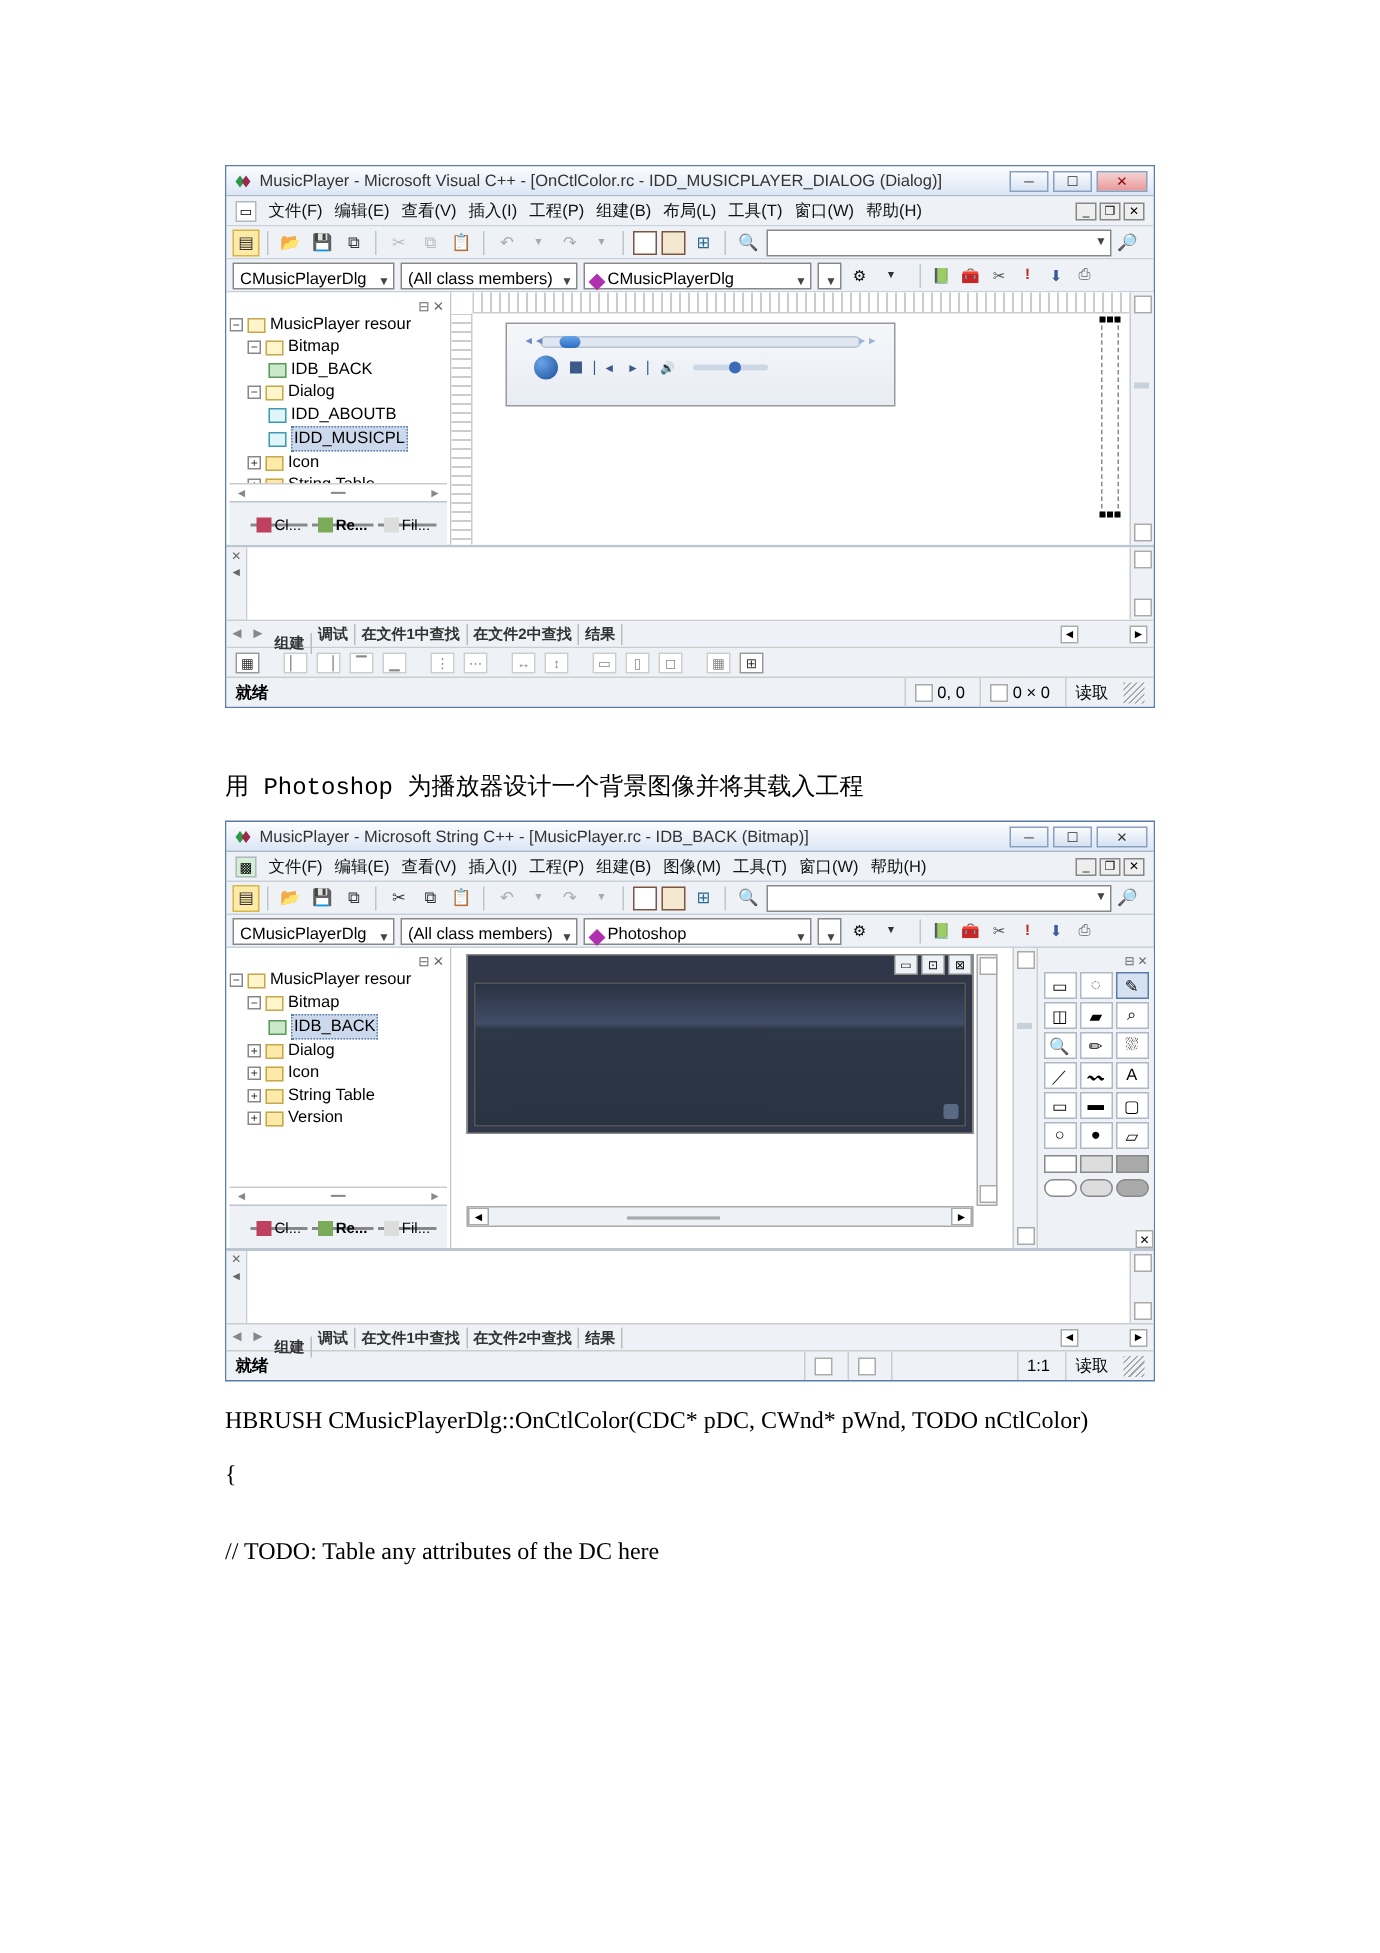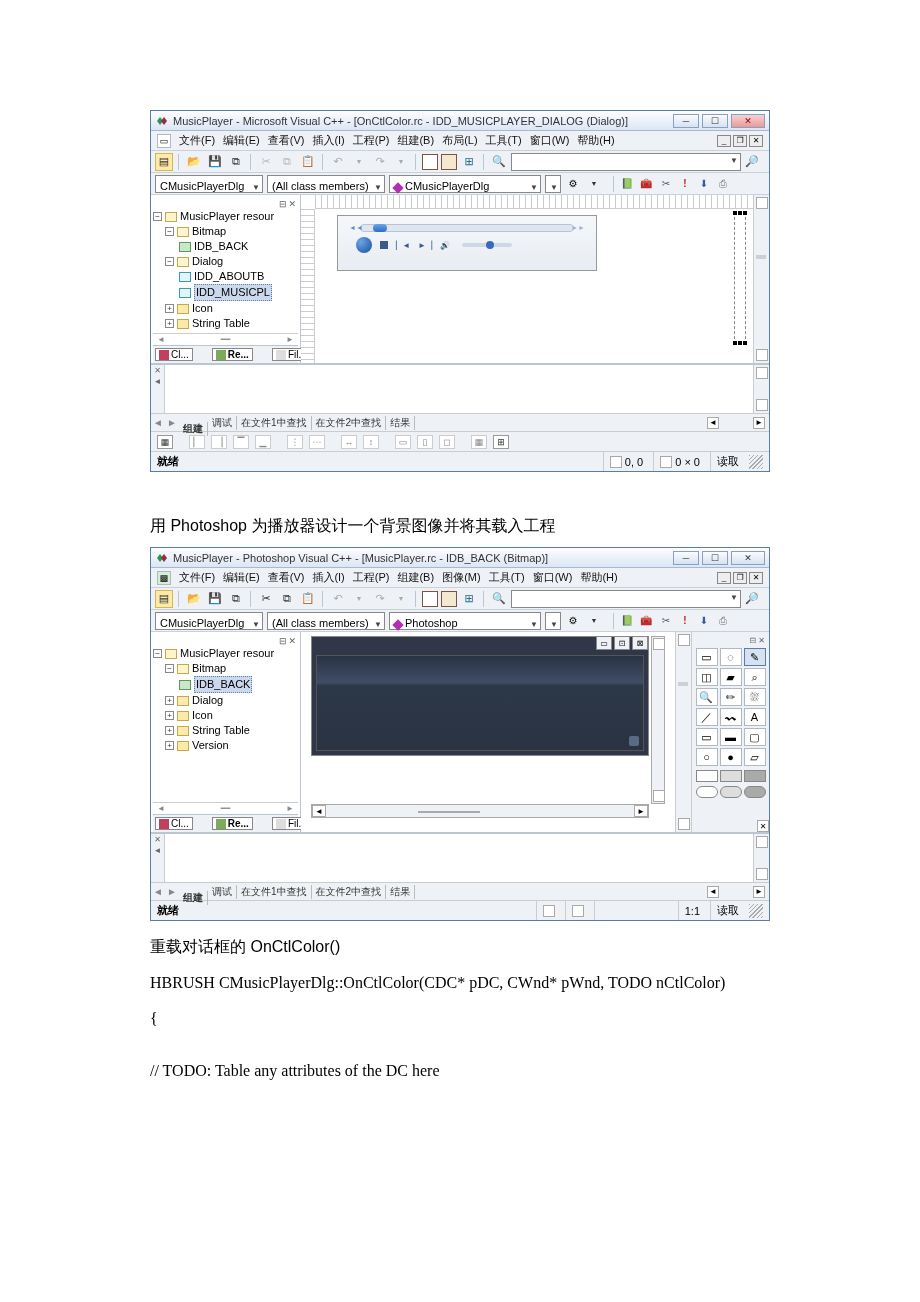--- a/index.html
+++ b/index.html
@@ -135,21 +135,21 @@
   .indent1{padding-left:12px;}
   .indent2{padding-left:26px;}
   .box-plus,.box-minus{width:9px;height:9px;border:1px solid #888;font-size:8px;line-height:7px;text-align:center;color:#333;background:#fff;}
   .folder-icon{width:12px;height:10px;background:#fde9a8;border:1px solid #c5a84c;display:inline-block;}
   .folder-open{background:#fff5cc;}
   .res-icon{width:12px;height:10px;background:#c8e8c8;border:1px solid #5a9a5a;display:inline-block;}
   .dlg-icon{width:12px;height:10px;background:#def6f8;border:1px solid #3a9ab0;display:inline-block;}
   .tree-label{font-size:11px;text-align:center;}
   .tree-label.sel{background:#ccd9ec;border:1px dotted #5a7ca8;padding:0 1px;}
   .tree-scroll{height:12px;border-top:1px solid #ccc;display:flex;align-items:center;font-size:8px;color:#888;padding:0 4px;justify-content:space-between;}
-  .ws-tabs{height:18px;border-top:1px solid #bcc6d2;display:flex;gap:19px;padding:2px;background:#eef2f7;}
+  .ws-tabs{height:18px;border-top:1px solid #bcc6d2;display:flex;gap:3px;padding:14px;background:#eef2f7;}
   .ws-tab{border:1px solid #888;background:#fff;font-size:10px;padding:0 3px;display:flex;align-items:center;gap:2px;}
   .ws-tab.active{background:#fff;font-weight:bold;}
   .ws-tab-icon{width:10px;height:10px;display:inline-block;}
   .ws-center {
     flex:1;position:relative;background:#fff;
   }
   .ruler-top{height:14px;border-bottom:1px solid #ccc;background:repeating-linear-gradient(to right,#ccc 0,#ccc 1px,transparent 1px,transparent 6px);margin-left:14px;}
   .ruler-left{width:14px;position:absolute;left:0;top:14px;bottom:0;border-right:1px solid #ccc;background:repeating-linear-gradient(to bottom,#ccc 0,#ccc 1px,transparent 1px,transparent 6px);}
   .dlg-canvas{
     position:absolute;left:36px;top:20px;width:260px;height:56px;
@@ -184,36 +184,36 @@
     height:68px;
   }
   .output-top{display:flex;}
   .output-gutter{width:14px;background:#eef2f7;border-right:1px solid #ccc;display:flex;flex-direction:column;font-size:8px;align-items:center;gap:2px;padding-top:1px;color:#666;}
   .output-body{flex:1;background:#fff;position:relative;}
   .output-scroll{width:16px;border-left:1px solid #ccc;background:#eef2f7;position:relative;}
   .output-scroll::before,.output-scroll::after{content:"";position:absolute;left:2px;width:10px;height:10px;border:1px solid #aaa;background:#fff;}
   .output-scroll::before{top:2px;} .output-scroll::after{bottom:2px;}
   .output-tabs{height:18px;border-top:1px solid #ccc;display:flex;align-items:center;font-size:10px;background:#eef2f7;}
   .ot-nav{width:14px;text-align:center;color:#888;}
-  .ot-tab{padding:0 4px;border-right:1px solid #bbb;color:#333;}
+  .ot-tab{padding:0 4px;border-right:1px solid #bbb;color:#333;font-weight:bold;}
   .ot-tab.b{font-weight:bold;margin-top:12px;}
   .ot-scroll{flex:1;display:flex;justify-content:flex-end;align-items:center;gap:2px;padding-right:4px;}
   .ot-sb{width:12px;height:12px;border:1px solid #aaa;background:#fff;font-size:8px;display:flex;align-items:center;justify-content:center;}
   .layout-bar{height:20px;background:#eef2f7;border-top:1px solid #ccc;display:flex;align-items:center;gap:6px;padding:0 6px;}
   .lb-btn{width:16px;height:14px;border:1px solid #ccc;display:flex;align-items:center;justify-content:center;font-size:9px;color:#888;background:#fff;}
   .lb-sep{width:4px;}
   .lb-btn.lone{border:1px solid #999;color:#333;}
   .statusbar{height:20px;background:#eef2f7;border-top:1px solid #ccc;display:flex;align-items:center;font-size:11px;padding:0 6px;gap:4px;}
   .statusbar .sb-text{flex:0 0 auto;font-weight:bold;}
   .statusbar .sb-spacer{flex:1;}
   .sb-cell{border-left:1px solid #ccc;padding:0 6px;display:flex;align-items:center;gap:3px;height:100%;}
   .sb-icon{width:12px;height:12px;border:1px solid #aaa;background:#fff;}
   .sb-grip{width:14px;height:14px;background:repeating-linear-gradient(135deg,#aaa 0,#aaa 1px,transparent 1px,transparent 3px);margin-left:auto;}
   .para {
-    font-family: Liberation Sans, sans-serif;
+    font-family: Liberation Mono, monospace;
     font-size:16px;
     line-height:1.7;
     margin:8px 0;
   }
   
   .workspace2{height:200px;}
   .bmp-canvas{
     position:absolute;left:10px;top:4px;right:26px;height:120px;
     border:1px solid #888;background:#303748;
   }
@@ -516,21 +516,21 @@
 
   <div class="ide-window" style="margin-bottom:12px">
     <div class="titlebar">
       <div class="titlebar-left">
         <span class="app-icon">
           <svg width="14" height="14" viewBox="0 0 14 14">
               <path d="M2 7 L5 3 L8 7 L5 11 Z" fill="#2a9a4a"></path>
               <path d="M6 7 L9 3 L12 7 L9 11 Z" fill="#9a2a4a"></path>
             </svg>
         </span>
-        <span class="title-text">MusicPlayer - Photoshop Visual C++ - [MusicPlayer.rc - IDB_BACK (Bitmap)]</span>
+        <span class="title-text">MusicPlayer - Microsoft String C++ - [MusicPlayer.rc - IDB_BACK (Bitmap)]</span>
       </div>
       <div class="win-controls">
         <div class="win-btn">─</div>
         <div class="win-btn">☐</div>
         <div class="win-btn close" style="background:linear-gradient(#fafcff,#d6e2f2);color:#333;">✕</div>
       </div>
     </div>
 
     <div class="menubar">
       <div class="menubar-left">
@@ -768,18 +768,17 @@
       <div class="sb-cell">
           <span>1:1</span>
         </div>
       <div class="sb-cell">
           <span>读取</span>
         </div>
       <span class="sb-grip"></span>
     </div>
   </div>
 
-  <p class="para">重载对话框的 OnCtlColor()</p>
   <p class="code-block">HBRUSH CMusicPlayerDlg::OnCtlColor(CDC* pDC, CWnd* pWnd, TODO nCtlColor)</p>
   <p class="code-block">{</p>
   <p class="code-block" style="margin-top:22px"> // TODO: Table any attributes of the DC here</p>
 
 </div>
 
 </body></html>

